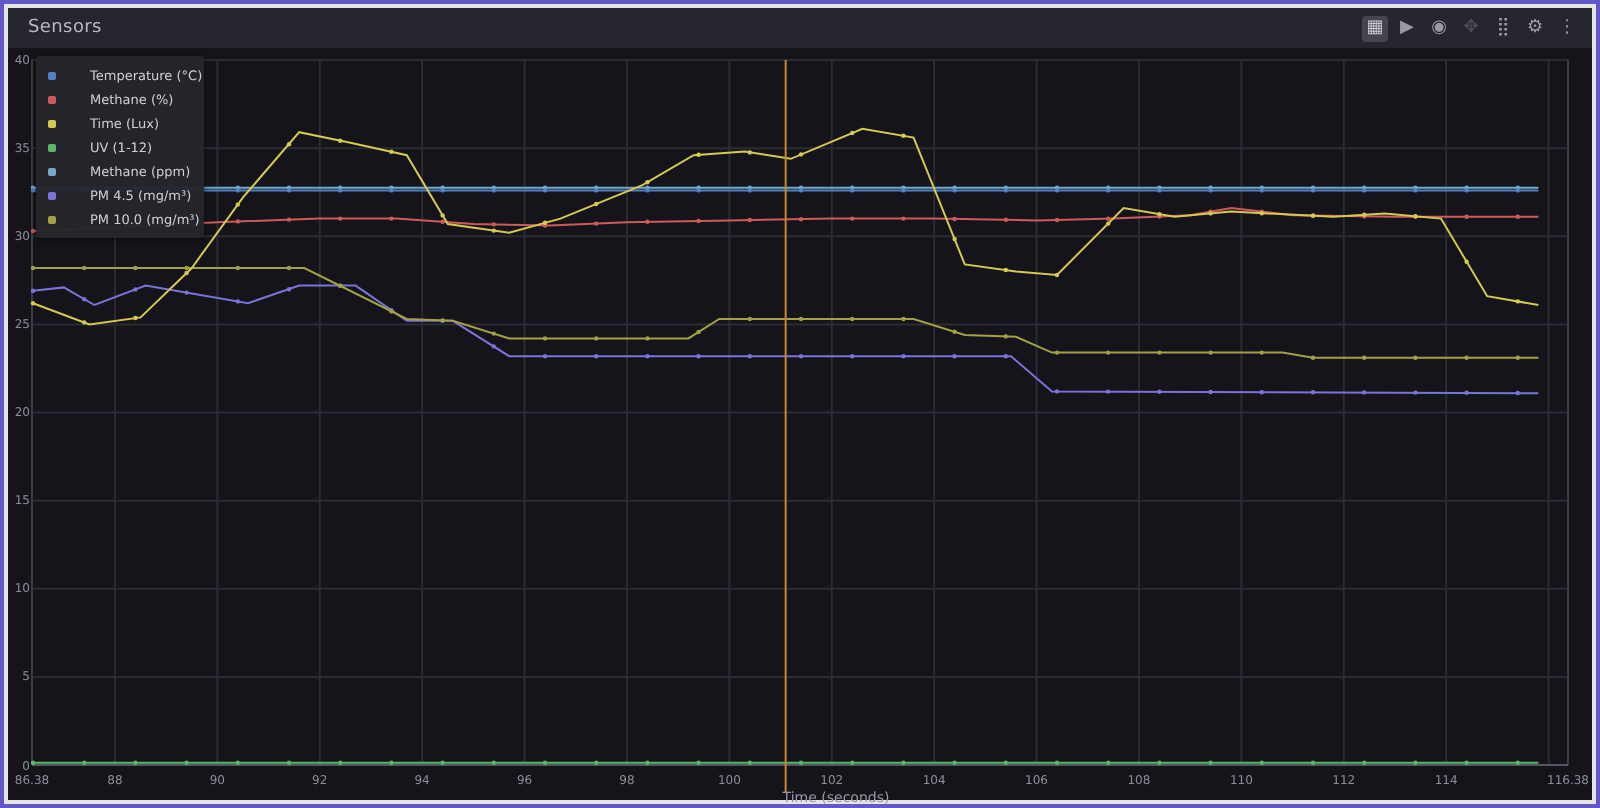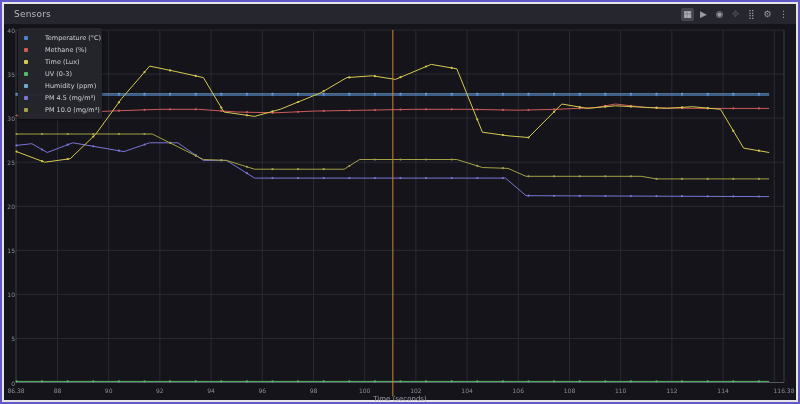--- a/index.html
+++ b/index.html
@@ -18,21 +18,21 @@
   .tool{
     width:13px;height:13px;display:flex;align-items:center;justify-content:center;
     font-size:9px;color:#9a9aa4;cursor:default;border-radius:2px;line-height:1;
   }
   .tool.active{background:#45454f;color:#c9c9d2;}
   .tool.disabled{color:#4c4c56;}
   #plot{position:absolute;left:2px;top:22px;right:2px;bottom:2px;background:#14141a;}
   #chart-svg{position:absolute;left:0;top:0;}
   .ytick{position:absolute;left:0;width:11px;text-align:right;font-size:6px;color:#8d8d97;}
   .xtick{position:absolute;font-size:6px;color:#8d8d97;transform:translateX(-50%);white-space:nowrap;}
-  #xlabel{position:absolute;font-size:7px;color:#9a9aa4;transform:translateX(-50%);}
+  #xlabel{position:absolute;font-size:7px;color:#9a9aa4;transform:translateX(-50%);margin-left:18px;}
   #legend{
     position:absolute;left:14px;top:4px;width:84px;
     background:rgba(37,37,44,0.96);border-radius:2px;padding:4px 0 3px 0;
     box-shadow:0 1px 3px rgba(0,0,0,.5);
   }
   .legend-row{display:flex;align-items:center;height:12px;padding-left:6px;gap:17px;}
   .legend-marker{width:4px;height:4px;border-radius:1px;flex:0 0 auto;}
   .legend-label{font-size:6.5px;color:#cfcfd6;white-space:nowrap;}
 </style>
 </head>
@@ -306,25 +306,25 @@
         <div class="legend-row">
           <span class="legend-marker" style="background: rgb(207, 90, 90);"></span>
           <span class="legend-label">Methane (%)</span>
         </div>
         <div class="legend-row">
           <span class="legend-marker" style="background: rgb(214, 201, 79);"></span>
           <span class="legend-label">Time (Lux)</span>
         </div>
         <div class="legend-row">
           <span class="legend-marker" style="background: rgb(88, 185, 106);"></span>
-          <span class="legend-label">UV (0-3)</span>
+          <span class="legend-label">UV (1-12)</span>
         </div>
         <div class="legend-row">
           <span class="legend-marker" style="background: rgb(116, 169, 203);"></span>
-          <span class="legend-label">Humidity (ppm)</span>
+          <span class="legend-label">Methane (ppm)</span>
         </div>
         <div class="legend-row">
           <span class="legend-marker" style="background: rgb(123, 116, 216);"></span>
           <span class="legend-label">PM 4.5 (mg/m³)</span>
         </div>
         <div class="legend-row">
           <span class="legend-marker" style="background: rgb(163, 160, 70);"></span>
           <span class="legend-label">PM 10.0 (mg/m³)</span>
         </div>
       </div>

